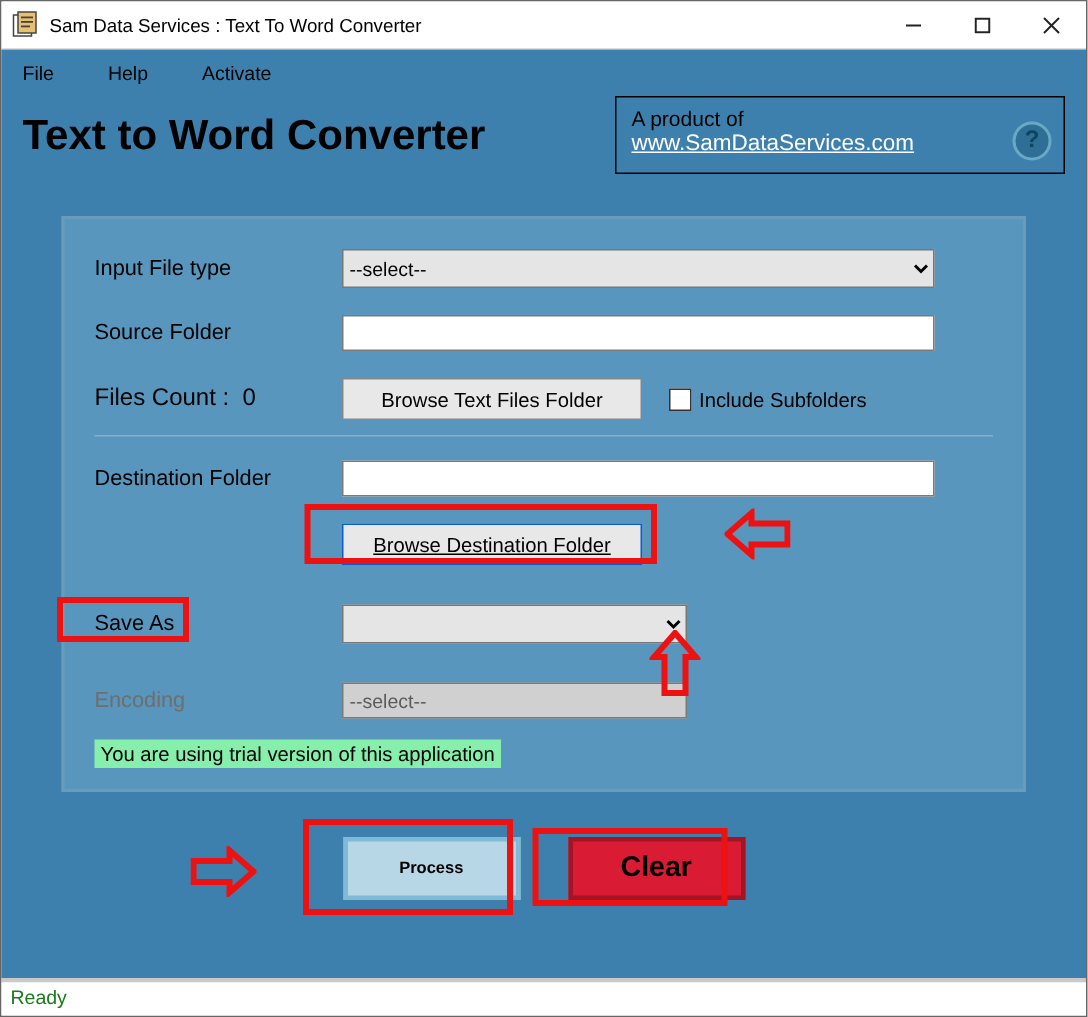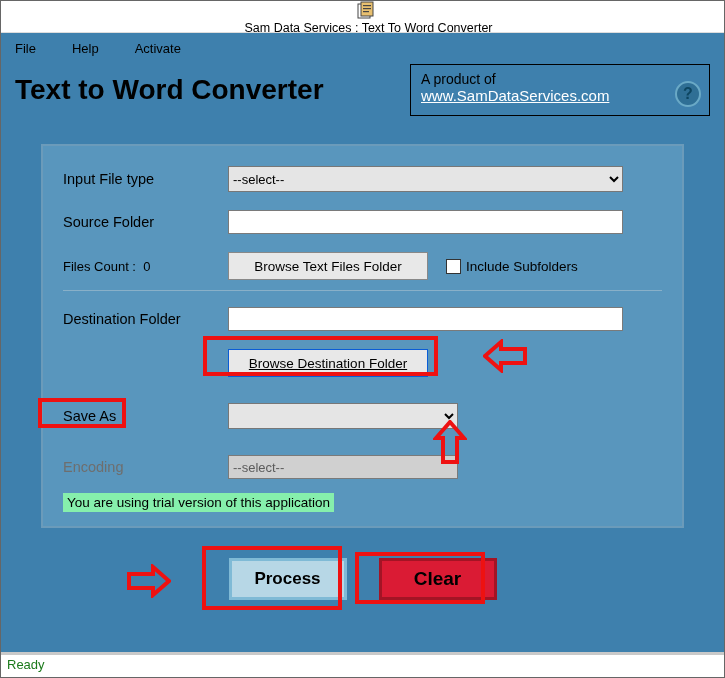--- a/index.html
+++ b/index.html
@@ -1,18 +1,18 @@
 <!DOCTYPE html>
 <html><head>
 <meta charset="utf-8">
 <style>
   * { box-sizing: border-box; font-family: "Segoe UI", Tahoma, sans-serif; }
   body { margin: 0; background: #fff; }
   .window { width: 725px; height: 678px; border: 1px solid #666; display: flex; flex-direction: column; background:#fff;}
-  .titlebar { height: 32px; background: #fff; display: flex; align-items: center; padding: 0 0 0 6px; border-bottom:1px solid #ddd;flex-direction:column;}
+  .titlebar { height: 32px; background: #fff; display: flex; align-items: center; padding: 0 0 0 6px; border-bottom:1px solid #ddd;}
   .titlebar .icon-wrap{width:20px;height:20px;display:flex;align-items:center;justify-content:center;}
   .titlebar .title { margin-left: 6px; font-size: 12.5px; color:#000;}
   .titlebar .spacer { flex:1; }
   .winbtn { width: 46px; height: 30px; display:flex;align-items:center;justify-content:center; font-size:14px; color:#222;}
   .winbtn.close{font-size:16px;}
   .client { flex:1; background:#3e80ad; position:relative;}
   .menubar { display:flex; gap:36px; padding:8px 14px 4px 14px; font-size:13px; color:#000;}
   .headerrow { display:flex; align-items:center; padding: 4px 14px 8px 14px;}
   .maintitle { font-size:28px; font-weight:bold; color:#000;}
   .productbox { margin-left:auto; width:300px; border:1px solid #000; padding:6px 10px 10px 10px; position:relative;}
@@ -26,21 +26,21 @@
   .txtinput { flex:0 0 395px; height:24px; background:#fff; border:1px solid #7a7a7a; font-size:13px; padding:0 4px;}
   .txtinput.disabled{background:#d0d0d0;color:#5b5b5b;}
   select.sel { flex:0 0 395px; height:26px; font-size:13px; background:#e5e5e5; border:1px solid #777;}
   select.sel.short{flex:0 0 230px;}
   .btnmid { width:200px; height:28px; background:#e8e8e8; border:1px solid #888; font-size:13.5px;}
   .checkwrap{display:flex;align-items:center;gap:5px;margin-left:18px;font-size:13.5px;}
   .checkbox{width:15px;height:15px;border:1px solid #333;background:#fff;}
   .hr{border:none;border-top:1px solid #89b0c8;margin:6px 0 16px 0;}
   .trial{background:#86efac;color:#000;font-size:13.5px;display:inline-block;padding:2px 4px;}
   .bottomrow{display:flex;align-items:center;justify-content:center;gap:32px;margin:30px 0 12px 0;position:relative;}
-  .pbtn{width:118px;height:42px;border:3px solid #7fbad6;background:#b7d7e6;font-size:17px;font-weight:bold;}
+  .pbtn{width:118px;height:42px;border:3px solid #7fbad6;background:#b7d7e6;font-size:11px;font-weight:bold;}
   .cbtn{width:118px;height:42px;border:3px solid #a31425;background:#da1b34;font-size:19px;font-weight:bold;color:#000;}
   .statussep{height:3px;background:#c9c9c9;}
   .statusbar{height:22px;background:#fff;color:#1b7a1b;font-size:13px;padding:2px 6px;}
   
   .redbox{position:absolute;border:4px solid #e11;}
   .arrow-left{position:absolute;width:44px;height:34px;}
   .arrow-left svg,.arrow-right svg,.arrow-up svg{width:100%;height:100%;}
   .arrow-right{position:absolute;width:44px;height:34px;}
   .arrow-up{position:absolute;width:34px;height:44px;}
 </style>
@@ -106,21 +106,21 @@
           <option>--select--</option>
         </select>
       </div>
 
       <div class="row">
         <div class="lbl">Source Folder</div>
         <input class="txtinput" value="" style="">
       </div>
 
       <div class="row" style="margin-bottom:10px;">
-        <div class="lbl" style="font-size:13px;">
+        <div class="lbl" style="font-size:16px;">
           <span>Files Count :</span>&nbsp;&nbsp;<span>0</span>
         </div>
         <button class="btnmid">Browse Text Files Folder</button>
         <div class="checkwrap">
           <span class="checkbox"></span>
           <span>Include Subfolders</span>
         </div>
       </div>
 
       <hr class="hr">

